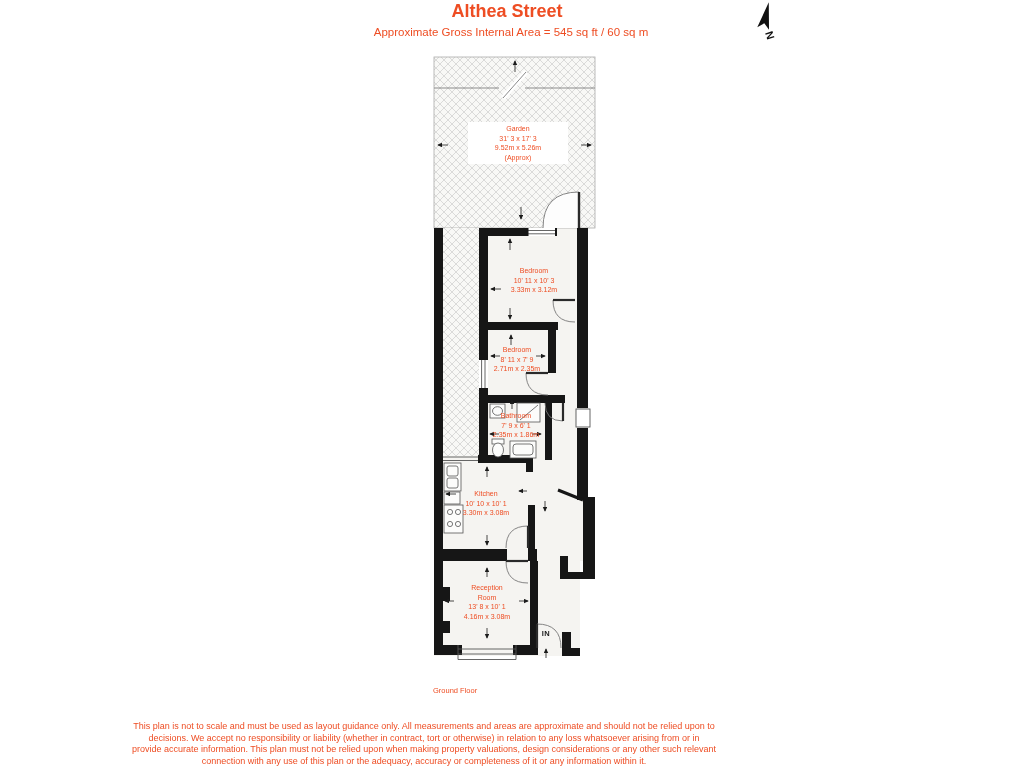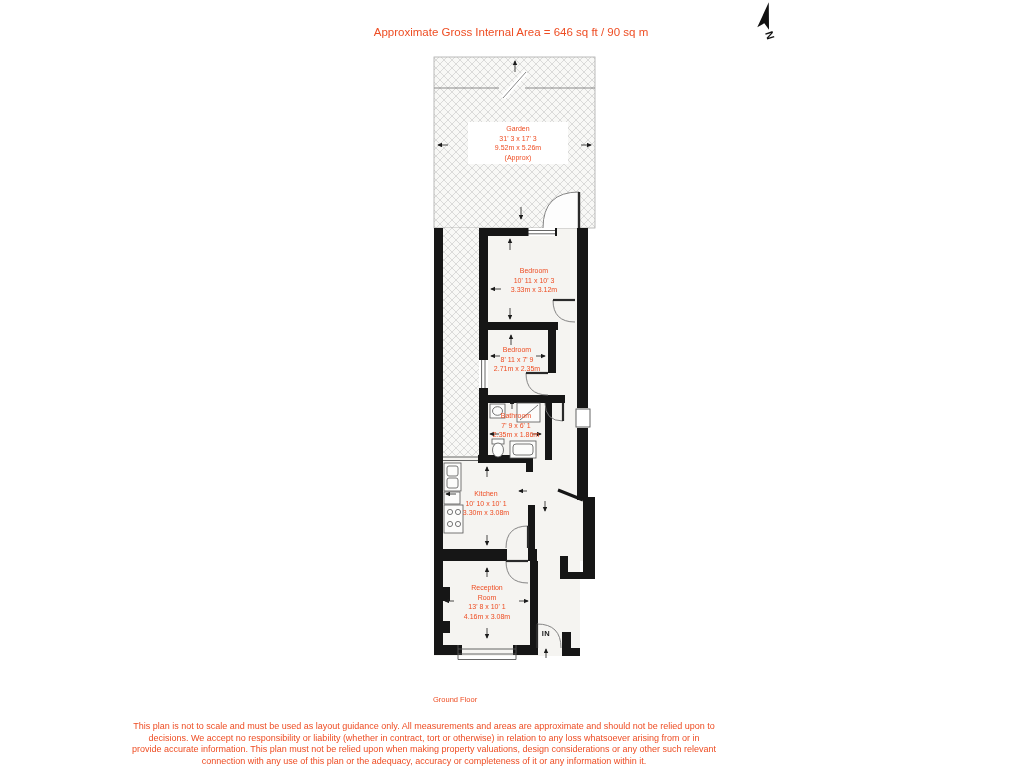--- a/index.html
+++ b/index.html
@@ -7,30 +7,31 @@
         font-family:"Liberation Sans", sans-serif;}
   .title{position:absolute;left:0;top:1px;width:1014px;text-align:center;
          font-size:18px;font-weight:bold;color:#ee4d23;}
   .subtitle{position:absolute;left:0;top:26px;width:1022px;text-align:center;
             font-size:11.5px;color:#ee4d23;}
   .plansvg{position:absolute;left:0;top:0;}
   .rlabel{position:absolute;text-align:center;color:#ee4d23;font-size:7px;line-height:9.5px;}
   .rlabel.boxed{background:#ffffff;padding:2px 3px;}
   .in-label{position:absolute;left:536px;top:629px;width:20px;text-align:center;
             color:#1a1a1a;font-size:7.5px;font-weight:bold;letter-spacing:.5px;}
-  .floor-label{position:absolute;left:433px;top:686px;color:#ee4d23;font-size:7.5px;margin-top:9px;}
+  .floor-label{position:absolute;left:433px;top:686px;color:#ee4d23;font-size:7.5px;}
   .disclaimer{position:absolute;left:0;top:721px;width:848px;text-align:center;
               color:#ee4d23;font-size:9px;line-height:11.6px;}
 </style>
 </head>
 <body>
 
 <div class="page">
 
-  <div class="subtitle">Approximate Gross Internal Area = 646 sq ft / 90 sq m</div>
+  <div class="title">Althea Street</div>
+  <div class="subtitle">Approximate Gross Internal Area = 545 sq ft / 60 sq m</div>
 
   <svg class="plansvg" width="1024" height="768" viewBox="0 0 1024 768">
     <defs>
       <pattern id="hatch" width="8" height="8" patternUnits="userSpaceOnUse">
         <rect width="8" height="8" fill="#f8f8f6"></rect>
         <path d="M0,0 L8,8 M8,0 L0,8" stroke="#d2d2d2" stroke-width="0.8"></path>
       </pattern>
       <marker id="ah" markerWidth="7" markerHeight="7" refX="5.5" refY="3" orient="auto">
         <path d="M0,0 L6.5,3 L0,6 Z" fill="#1c1c1c"></path>
       </marker>

